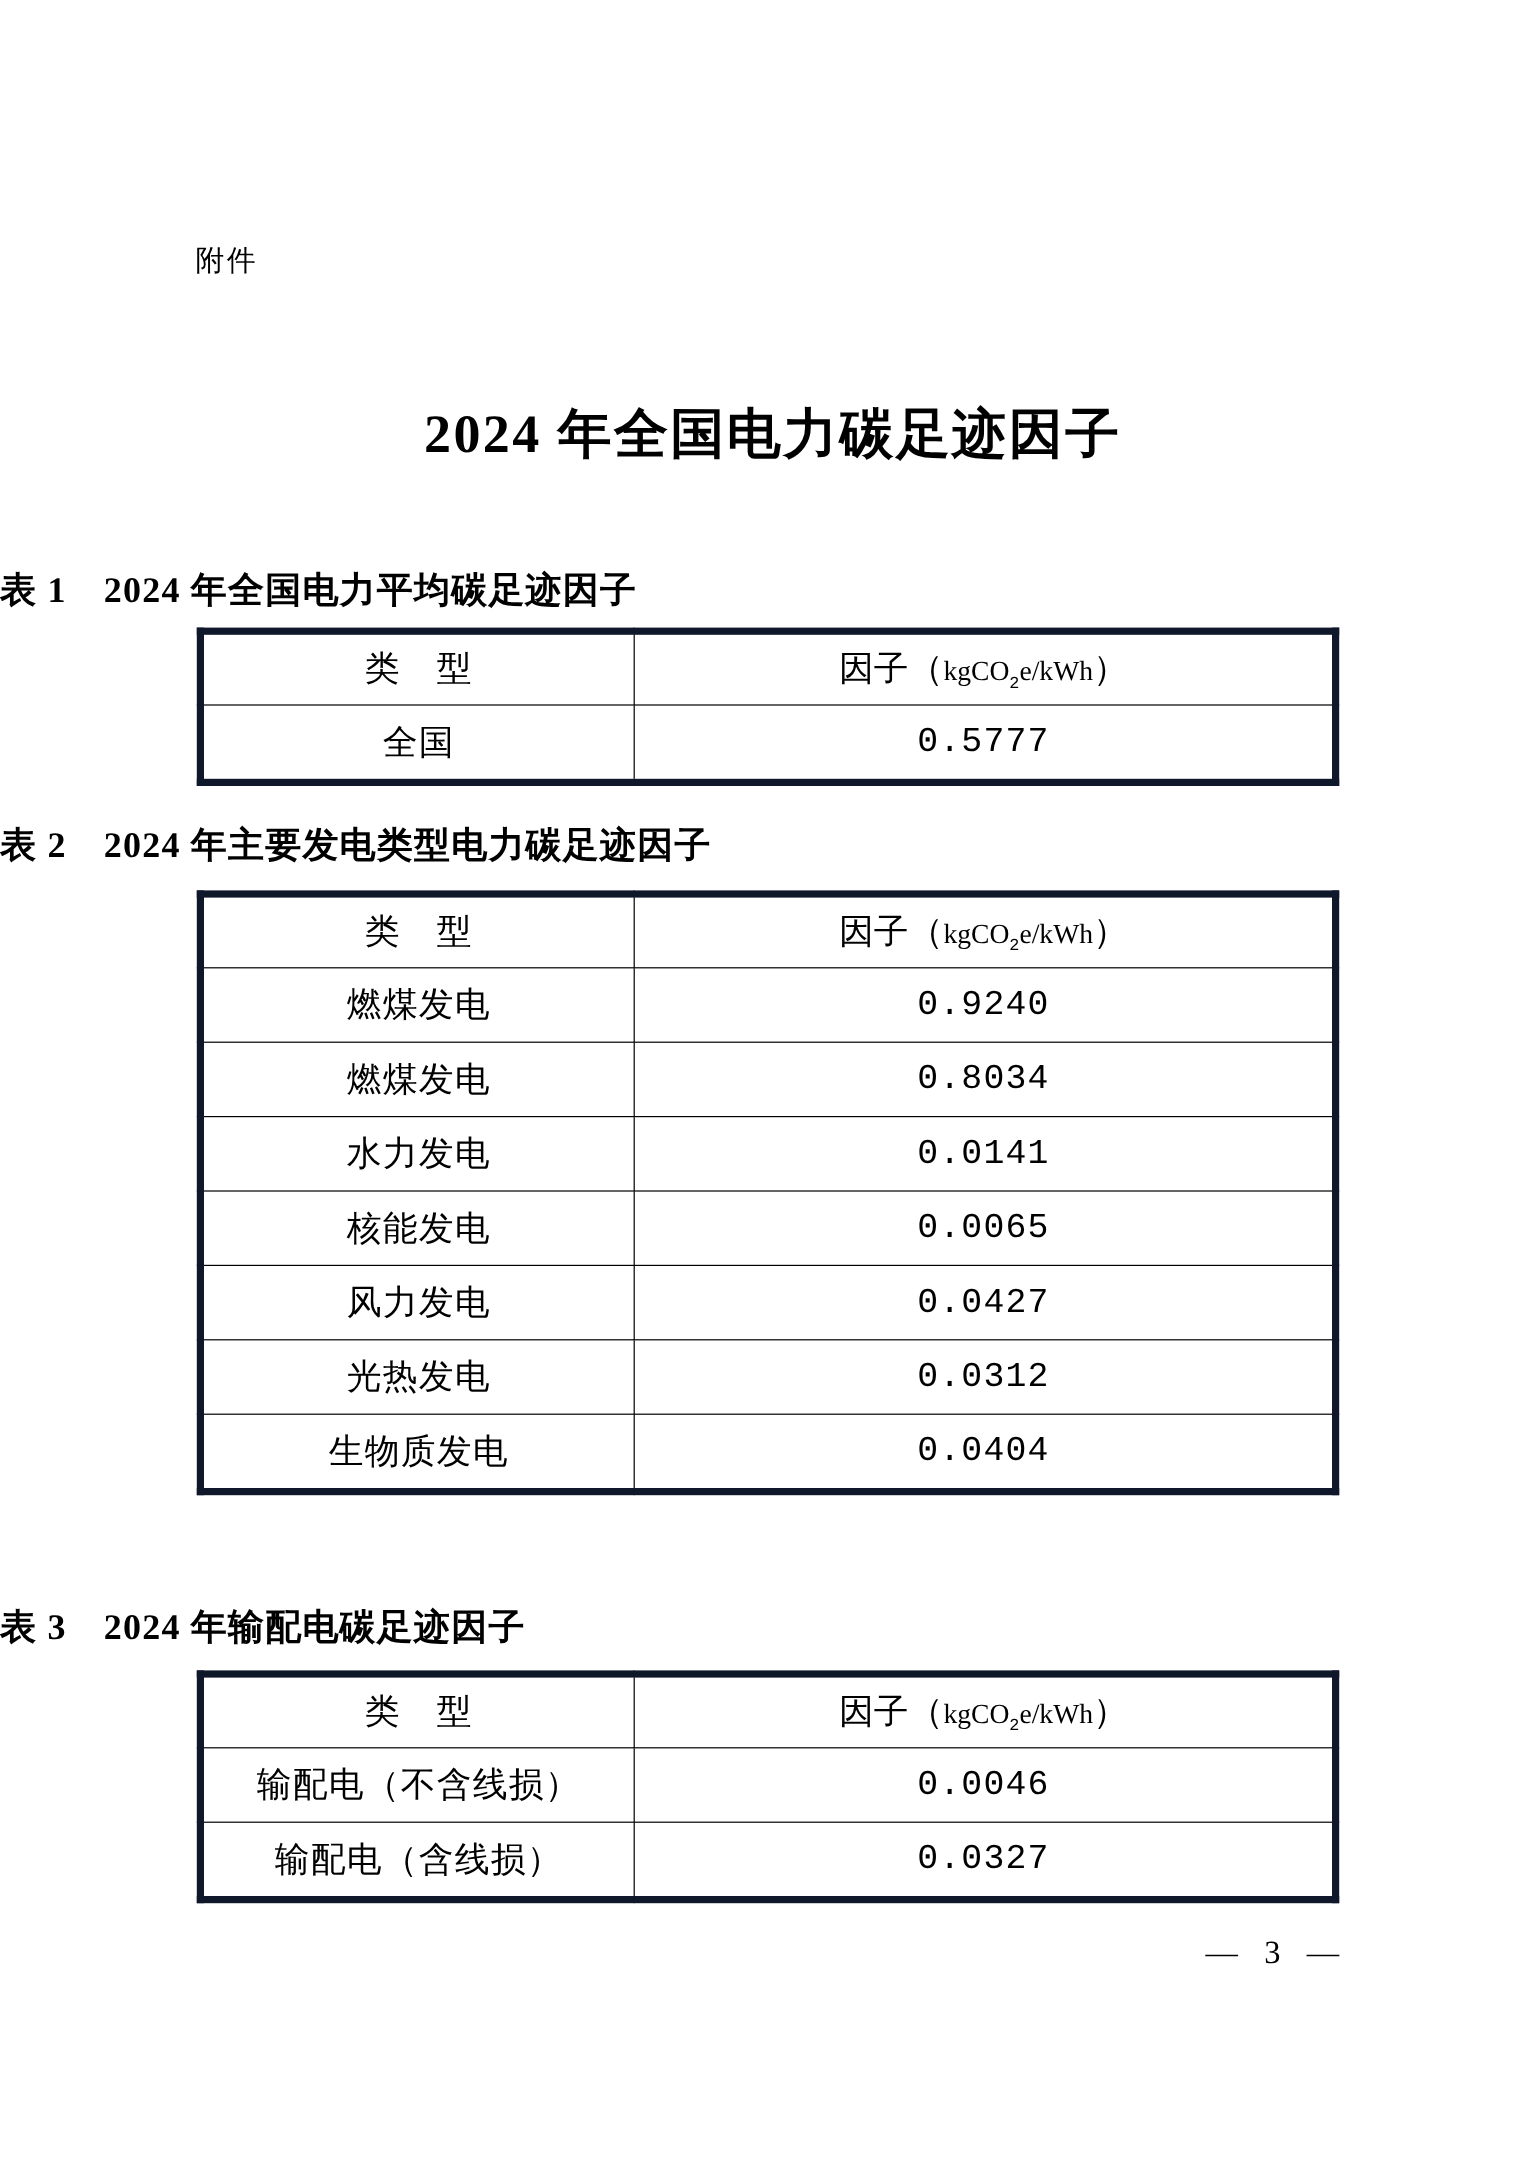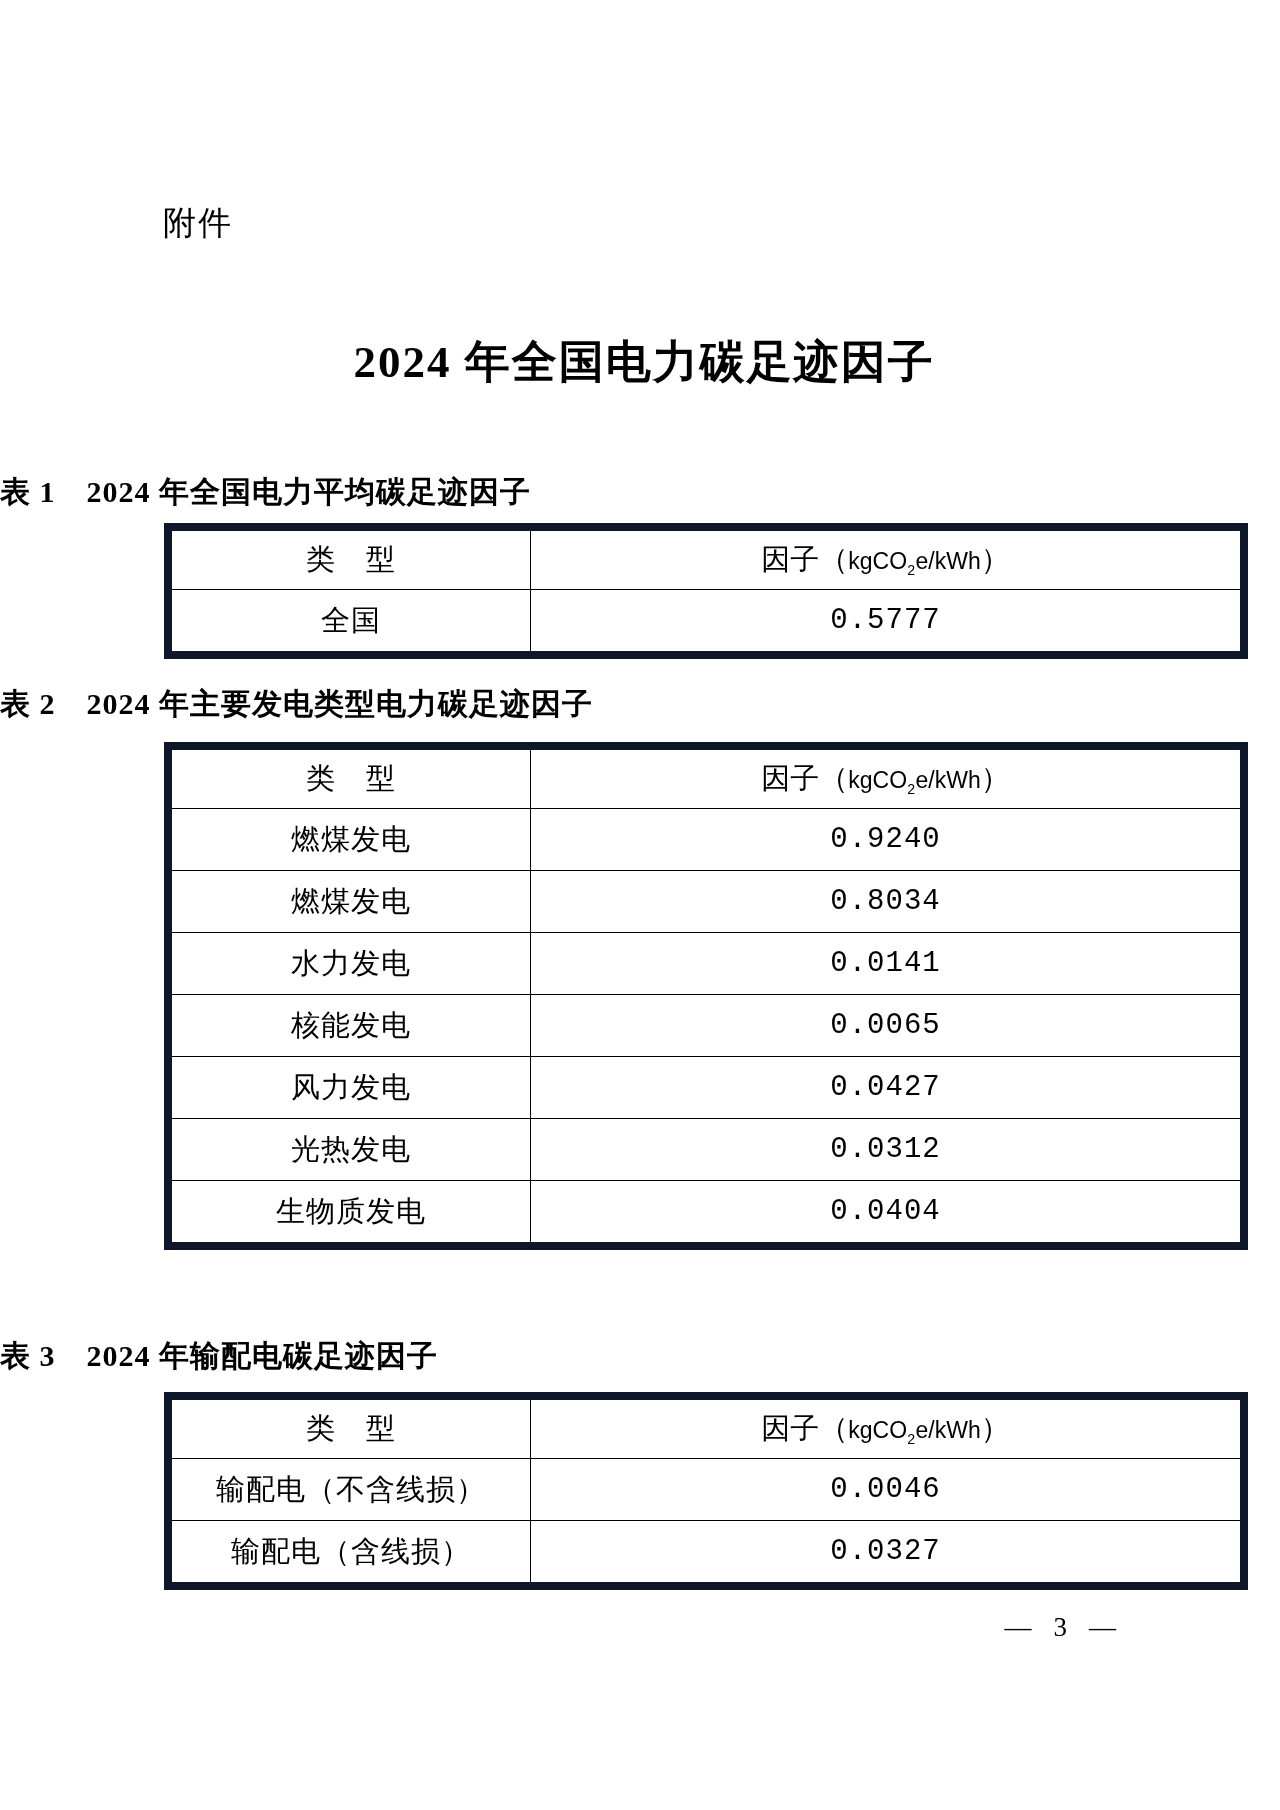--- a/index.html
+++ b/index.html
@@ -12,21 +12,21 @@
     height: 1810px;
     position: relative;
     overflow: hidden;
     font-family: "Liberation Serif", "DejaVu Serif", serif;
     color: #000000;
   }
   .attachment {
     position: absolute;
     left: 163px;
     top: 201px;
-    font-size: 33px;
+    font-size: 24px;
     letter-spacing: 2px;
   }
   .doc-title {
     position: absolute;
     left: 0;
     top: 328px;
     width: 100%;
     margin: 4px;
     text-align: center;
     font-size: 45px;
@@ -42,42 +42,42 @@
     font-weight: bold;
     letter-spacing: 1px;
   }
   #caption-1 { top: 472px; }
   #caption-2 { top: 684px; }
   #caption-3 { top: 1336px; }
 
   table.factor-table {
     position: absolute;
     left: 164px;
-    width: 1084px;
+    width: 952px;
     border-collapse: collapse;
     table-layout: fixed;
-    border: 8px solid #0f172a;
+    border: 6px solid #0f172a;
   }
   #table-1 { top: 523px; }
   #table-2 { top: 742px; }
   #table-3 { top: 1392px; }
 
   .factor-table td {
     border: 1px solid #000;
     text-align: center;
     vertical-align: middle;
     padding: 0;
   }
   .factor-table td.col-type   { width: 358px; font-size: 29px; letter-spacing: 1px; }
   .factor-table td.col-factor { font-size: 29px; }
   .factor-table tr.header-row td { height: 58px; }
   .factor-table tr.data-row td   { height: 61px; }
 
   .unit {
-    font-family: Liberation Sans, sans-serif;
+    font-family: Liberation Serif, serif;
     font-size: 23px;
     letter-spacing: 0;
   }
   sub.unit-sub {
     font-family: "Liberation Mono", "DejaVu Sans Mono", monospace;
     font-size: 14px;
     vertical-align: -6px;
   }
   .num {
     font-family: "Liberation Mono", "DejaVu Sans Mono", monospace;

